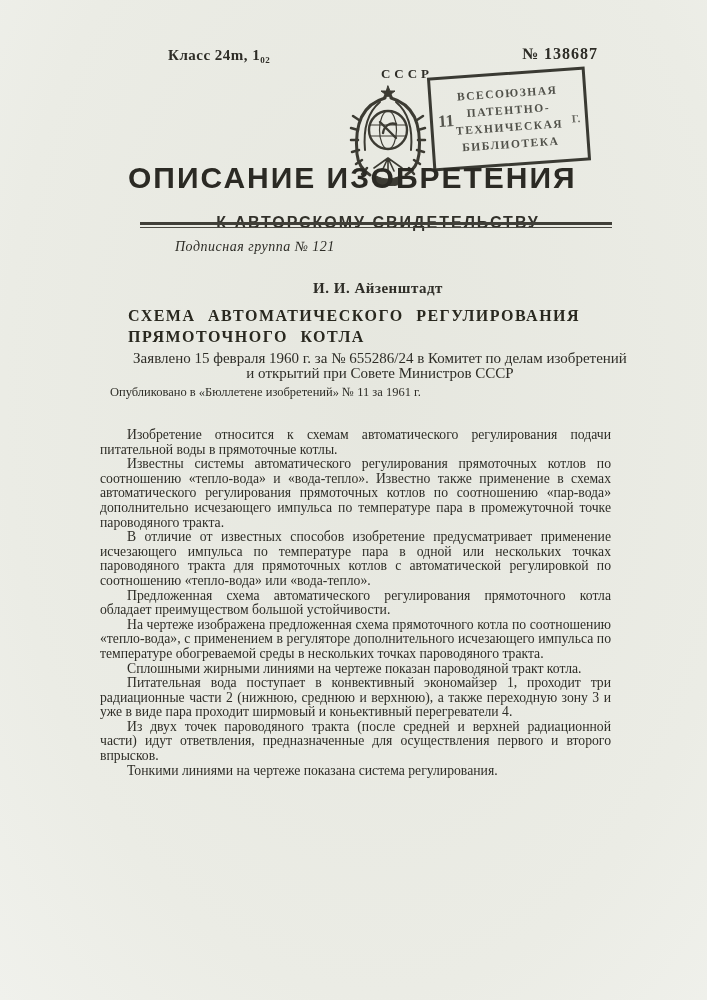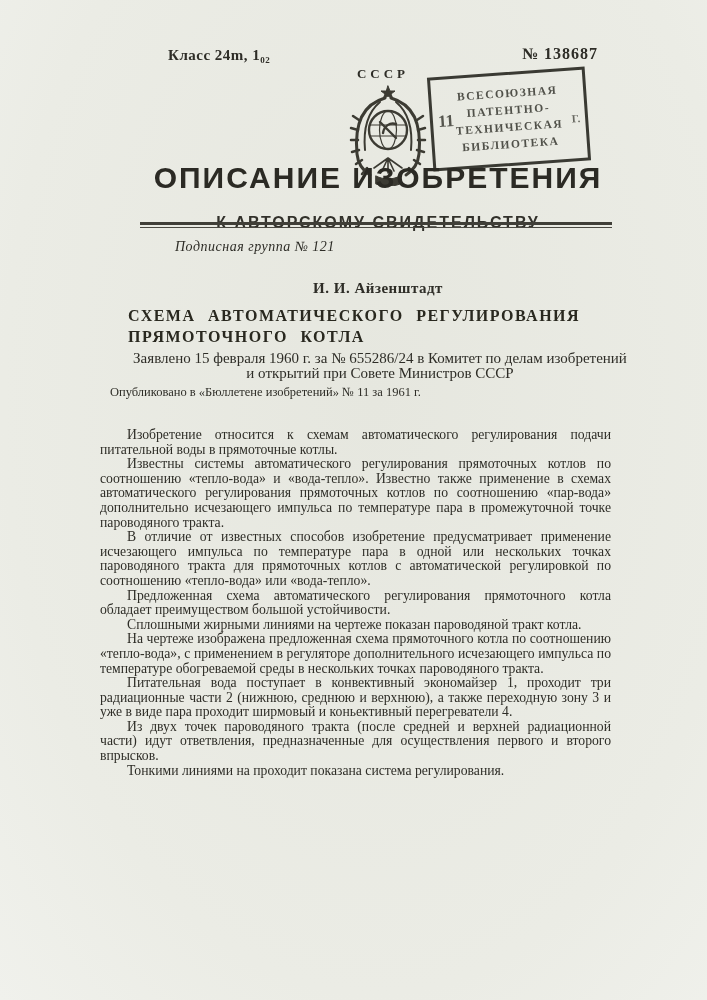--- a/index.html
+++ b/index.html
@@ -7,37 +7,37 @@
     position:relative;width:707px;height:1000px;margin:0 auto;
     background:#e9eae3;
     background-image:radial-gradient(ellipse at 50% 40%, #e6e7df 0%, #ebece5 70%, #f0f1ec 100%);
     font-family:"Liberation Serif", serif;
     color:#2e2d27;
     overflow:hidden;
     padding-left:44px;
   }
   .class-label{position:absolute;left:168px;top:47px;font-size:15px;font-weight:bold;letter-spacing:.5px;}
   .doc-number{position:absolute;left:468px;top:45px;width:130px;text-align:right;font-size:16px;font-weight:bold;letter-spacing:1px;}
-  .country{position:absolute;left:333px;top:66px;width:100px;text-align:center;font-size:13px;font-weight:bold;letter-spacing:4px;}
+  .country{position:absolute;left:333px;top:66px;width:100px;text-align:right;font-size:13px;font-weight:bold;letter-spacing:4px;}
   .emblem{position:absolute;left:344px;top:84px;width:88px;height:102px;}
   .emblem svg{width:100%;height:100%;}
 
   .stamp{
     position:absolute;left:430px;top:72px;width:158px;height:94px;
     border:3px solid #3a3a33;transform:rotate(-4deg);
     font-family:"Liberation Serif", serif;color:#3c3c35;
     display:flex;flex-direction:column;justify-content:center;align-items:center;
     padding:2px 0;box-sizing:border-box;
   }
   .stamp .s-line{font-size:11.5px;font-weight:bold;letter-spacing:1.5px;line-height:17px;opacity:.88;}
   .stamp .s-left{position:absolute;left:5px;top:32px;font-size:17px;font-weight:bold;opacity:.85;}
   .stamp .s-right{position:absolute;right:5px;top:42px;font-size:11px;font-weight:bold;opacity:.75;}
 
   .main-title{
-    position:absolute;left:128px;top:161px;width:500px;text-align:center;
+    position:absolute;left:128px;top:161px;width:500px;text-align:left;
     font-family:"Liberation Sans", sans-serif;font-weight:bold;
     font-size:30px;letter-spacing:2px;color:#2b2a24;
   }
   .subtitle{
     position:absolute;left:128px;top:198px;width:500px;text-align:center;
     font-family:"Liberation Sans", sans-serif;font-weight:bold;
     font-size:16px;letter-spacing:2px;color:#32312b;margin-top:16px;
   }
   .rule{
     position:absolute;left:140px;top:222px;width:472px;height:2px;
@@ -118,20 +118,20 @@
     <div>Заявлено 15 февраля 1960 г. за № 655286/24 в Комитет по делам изобретений</div>
     <div>и открытий при Совете Министров СССР</div>
   </div>
   <div class="published">Опубликовано в «Бюллетене изобретений» № 11 за 1961 г.</div>
 
   <div class="body-text">
     <p>Изобретение относится к схемам автоматического регулирования подачи питательной воды в прямоточные котлы.</p>
     <p>Известны системы автоматического регулирования прямоточных котлов по соотношению «тепло-вода» и «вода-тепло». Известно также применение в схемах автоматического регулирования прямоточных котлов по соотношению «пар-вода» дополнительно исчезающего импульса по температуре пара в промежуточной точке пароводяного тракта.</p>
     <p>В отличие от известных способов изобретение предусматривает применение исчезающего импульса по температуре пара в одной или нескольких точках пароводяного тракта для прямоточных котлов с автоматической регулировкой по соотношению «тепло-вода» или «вода-тепло».</p>
     <p>Предложенная схема автоматического регулирования прямоточного котла обладает преимуществом большой устойчивости.</p>
+    <p>На чертеже изображена предложенная схема прямоточного котла по соотношению «тепло-вода», с применением в регуляторе дополнительного исчезающего импульса по температуре обогреваемой среды в нескольких точках пароводяного тракта.</p>
     <p>Сплошными жирными линиями на чертеже показан пароводяной тракт котла.</p>
-    <p>На чертеже изображена предложенная схема прямоточного котла по соотношению «тепло-вода», с применением в регуляторе дополнительного исчезающего импульса по температуре обогреваемой среды в нескольких точках пароводяного тракта.</p>
     <p>Питательная вода поступает в конвективный экономайзер 1, проходит три радиационные части 2 (нижнюю, среднюю и верхнюю), а также переходную зону 3 и уже в виде пара проходит ширмовый и коньективный перегреватели 4.</p>
     <p>Из двух точек пароводяного тракта (после средней и верхней радиационной части) идут ответвления, предназначенные для осуществления первого и второго впрысков.</p>
-    <p>Тонкими линиями на проходит показана система регулирования.</p>
+    <p>Тонкими линиями на чертеже показана система регулирования.</p>
   </div>
 
 </div>
 
 </body></html>

